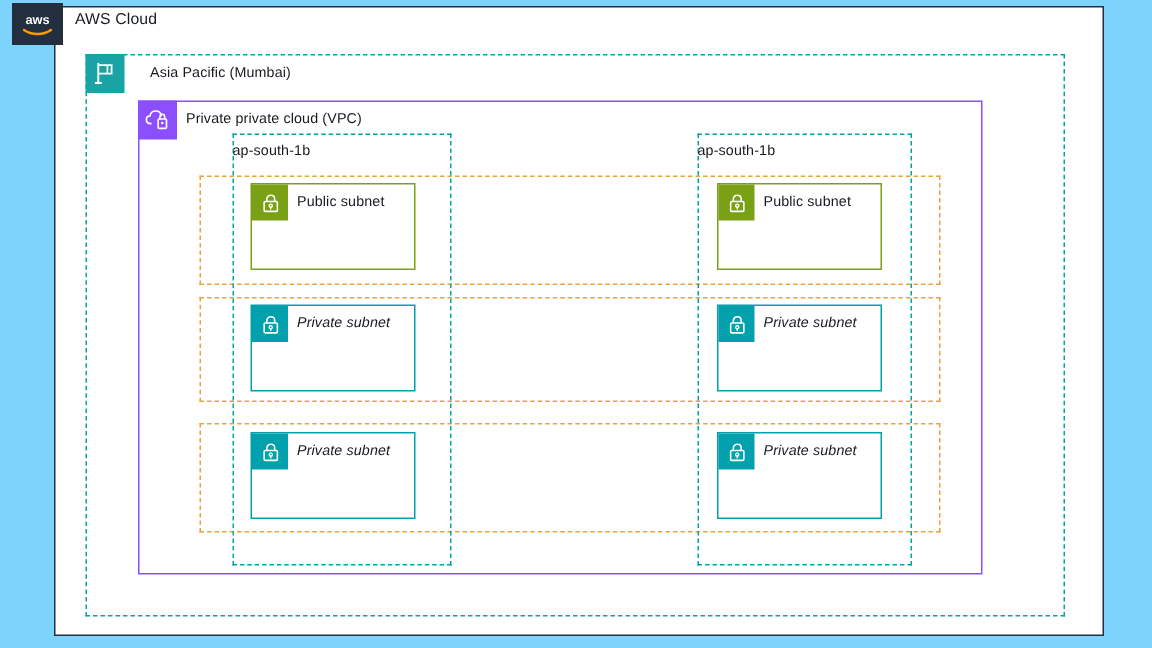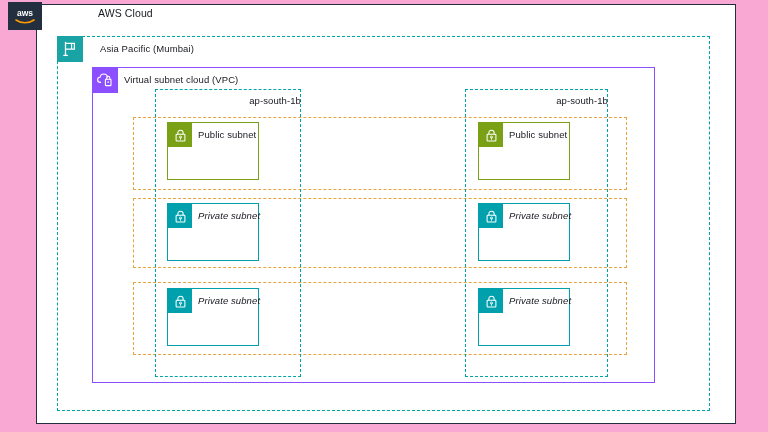--- a/index.html
+++ b/index.html
@@ -1,32 +1,32 @@
 <!DOCTYPE html>
 <html><head>
 <meta charset="utf-8">
 <style>
   html,body{margin:0;padding:0;background:#ffffff;}
   body{font-family:"Liberation Sans","DejaVu Sans",sans-serif;}
-  #canvas{position:relative;width:768px;height:432px;background:#f9a8d4;overflow:hidden;}
+  #canvas{position:relative;width:768px;height:432px;background:#7dd3fc;overflow:hidden;}
 
   
   .aws-cloud{
     position:absolute;left:36px;top:4px;width:700px;height:420px;
     border:1.5px solid #232f3e;background:#ffffff;box-sizing:border-box;
   }
   .aws-badge{
     position:absolute;left:8px;top:2px;width:34px;height:28px;
     background:#232f3e;display:flex;align-items:center;justify-content:center;
     box-sizing:border-box;z-index:6;
   }
   .aws-badge svg{display:block;}
   .aws-cloud-label{
     position:absolute;left:50px;top:7px;font-size:10.5px;color:#16191f;
-    white-space:nowrap;z-index:6;letter-spacing:.1px;margin-left:48px;
+    white-space:nowrap;z-index:6;letter-spacing:.1px;
   }
 
   
   .region{
     position:absolute;left:57px;top:36px;width:653px;height:375px;
     border:1.6px dashed #00a4a6;box-sizing:border-box;background:transparent;
   }
   .region-icon{
     position:absolute;left:57px;top:36px;width:26px;height:26px;background:#19a3a5;
     display:flex;align-items:center;justify-content:center;z-index:5;box-sizing:border-box;
@@ -49,33 +49,33 @@
     position:absolute;left:124px;top:74px;font-size:9.5px;color:#16191f;
     white-space:nowrap;z-index:5;letter-spacing:.1px;
   }
 
   
   .az{
     position:absolute;top:89px;height:288px;
     border:1.5px dashed #00a4a6;box-sizing:border-box;background:transparent;z-index:3;
   }
   .az-label{
-    position:absolute;top:95px;font-size:9.5px;color:#16191f;text-align:right;
+    position:absolute;top:95px;font-size:9.5px;color:#16191f;text-align:left;
     z-index:4;white-space:nowrap;letter-spacing:.1px;
   }
 
   
   .tier{
     position:absolute;left:133px;width:494px;
     border:1.5px dashed #e8a33d;box-sizing:border-box;background:transparent;z-index:2;
   }
 
   
   .subnet{
-    position:absolute;width:92px;height:58px;box-sizing:border-box;
+    position:absolute;width:110px;height:58px;box-sizing:border-box;
     background:#ffffff;z-index:5;
   }
   .subnet.public{border:1.4px solid #7aa116;}
   .subnet.private{border:1.4px solid #00a1ac;font-style:italic;}
   .subnet-icon{
     position:absolute;left:0;top:0;width:24px;height:24px;
     display:flex;align-items:center;justify-content:center;box-sizing:border-box;
   }
   .subnet.public .subnet-icon{background:#7aa116;}
   .subnet.private .subnet-icon{background:#00a1ac;}
@@ -114,21 +114,21 @@
   <div class="vpc"></div>
   <div class="vpc-icon">
     <svg width="18" height="18" viewBox="0 0 18 18" aria-hidden="true">
       <path d="M4.6 11.4 C2.6 11.4 1.6 10.1 1.6 8.8 C1.6 7.5 2.6 6.4 4 6.3
                C4.3 4.3 5.9 3 7.8 3 C9.7 3 11.2 4.3 11.5 6.1" stroke="#ffffff" stroke-width="1.15" fill="none" stroke-linecap="round"></path>
       <rect x="9.4" y="8.3" width="5.6" height="6.3" rx="0.7" stroke="#ffffff" stroke-width="1.1" fill="none"></rect>
       <path d="M10.6 8.3 V7.0 C10.6 5.9 11.4 5.2 12.2 5.2 C13.0 5.2 13.8 5.9 13.8 7.0 V8.3" stroke="#ffffff" stroke-width="1.05" fill="none"></path>
       <circle cx="12.2" cy="11.0" r="0.85" fill="#ffffff"></circle>
     </svg>
   </div>
-  <div class="vpc-label">Virtual subnet cloud (VPC)</div>
+  <div class="vpc-label">Private private cloud (VPC)</div>
 
   <div class="tier" style="top:117px;height:73px;"></div>
   <div class="tier" style="top:198px;height:70px;"></div>
   <div class="tier" style="top:282px;height:73px;"></div>
 
   <div class="az" style="left:155px;width:146px;"></div>
   <div class="az-label" style="left:155px;width:146px;">ap-south-1b</div>
 
   <div class="az" style="left:465px;width:143px;"></div>
   <div class="az-label" style="left:465px;width:143px;">ap-south-1b</div>

